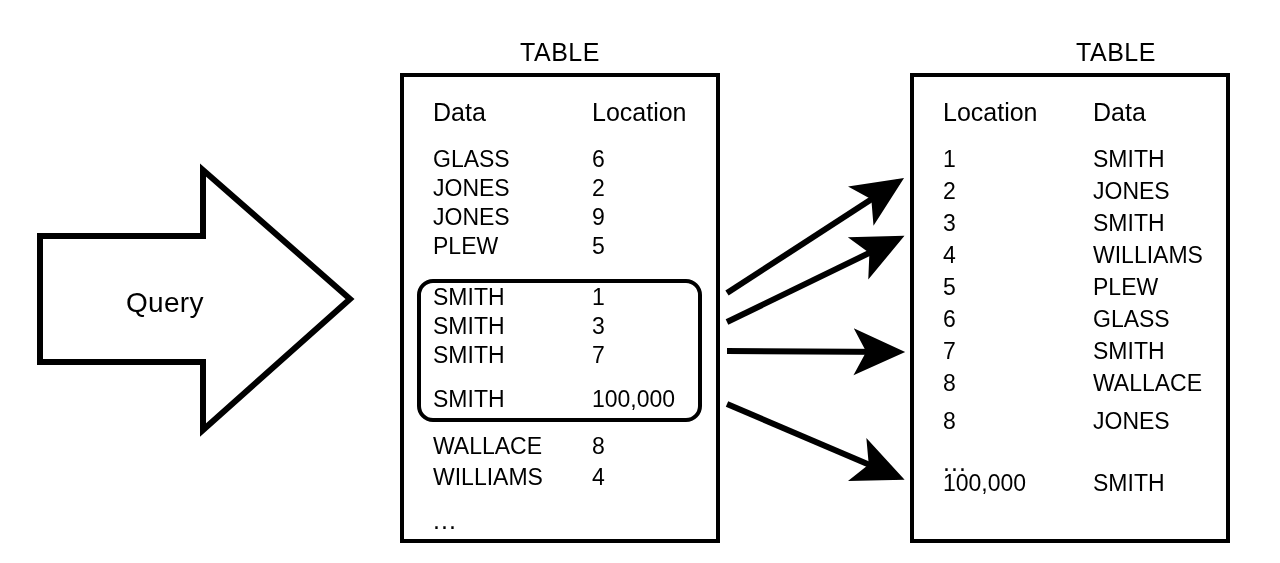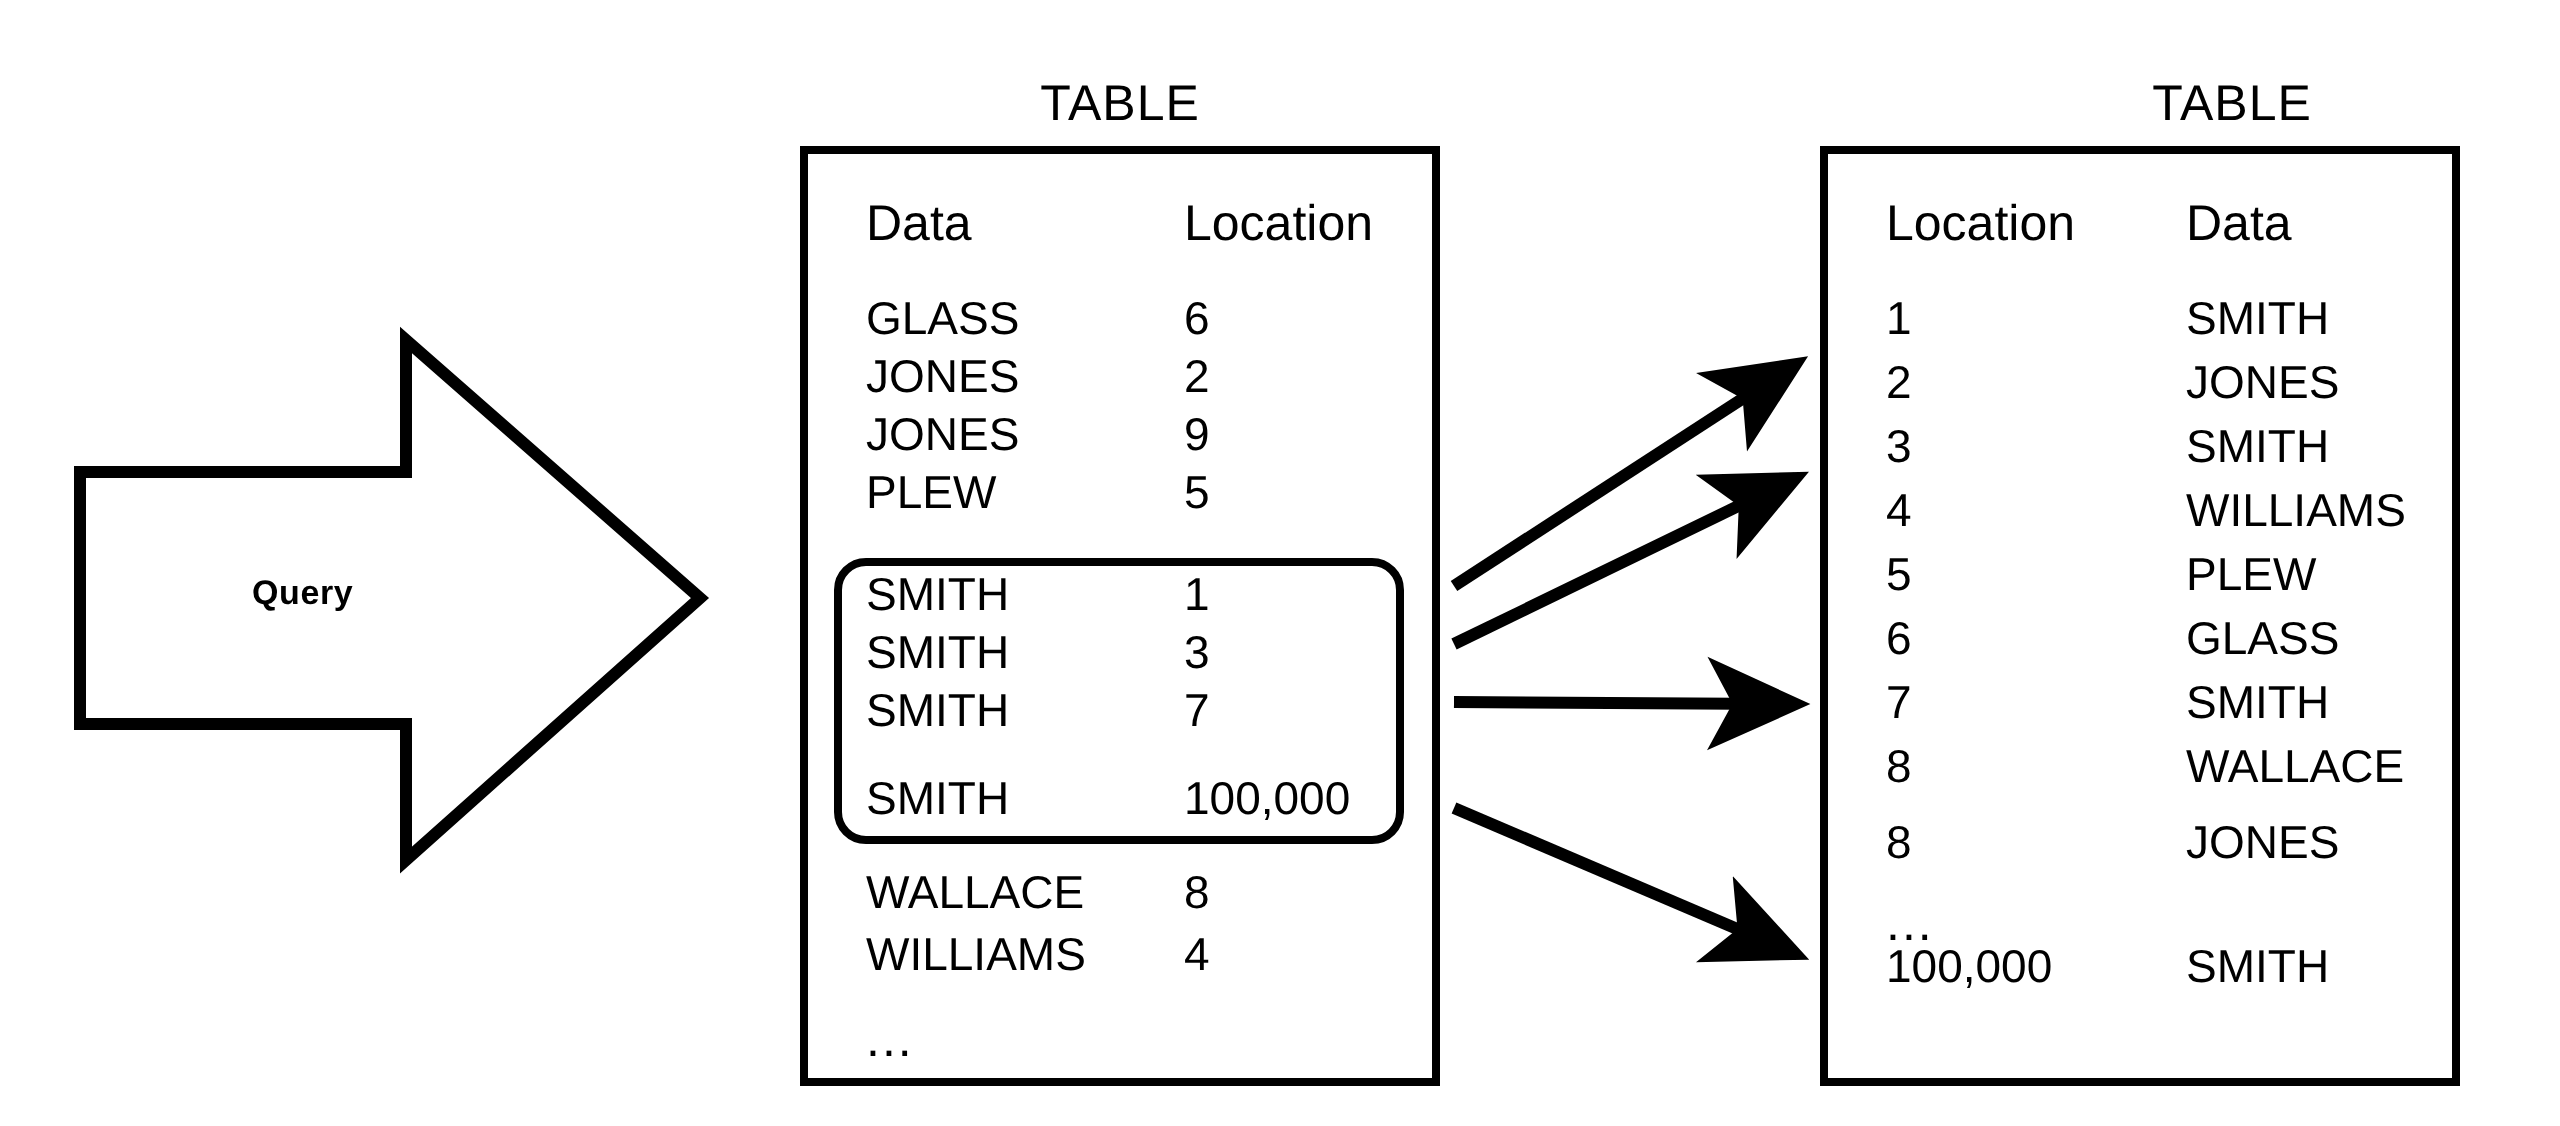--- a/index.html
+++ b/index.html
@@ -68,22 +68,22 @@
   .svg-layer {
     position: absolute;
     left: 0;
     top: 0;
     width: 1280px;
     height: 563px;
     pointer-events: none;
   }
   .query-label {
     position: absolute;
-    font-size: 17px;
-    font-weight: bold;
+    font-size: 28px;
+    font-weight: normal;
     letter-spacing: 0.3px;
   }
 </style>
 </head>
 <body>
 
 <div id="canvas">
 
   <svg class="svg-layer" viewBox="0 0 1280 563" xmlns="http://www.w3.org/2000/svg">
     <defs>

